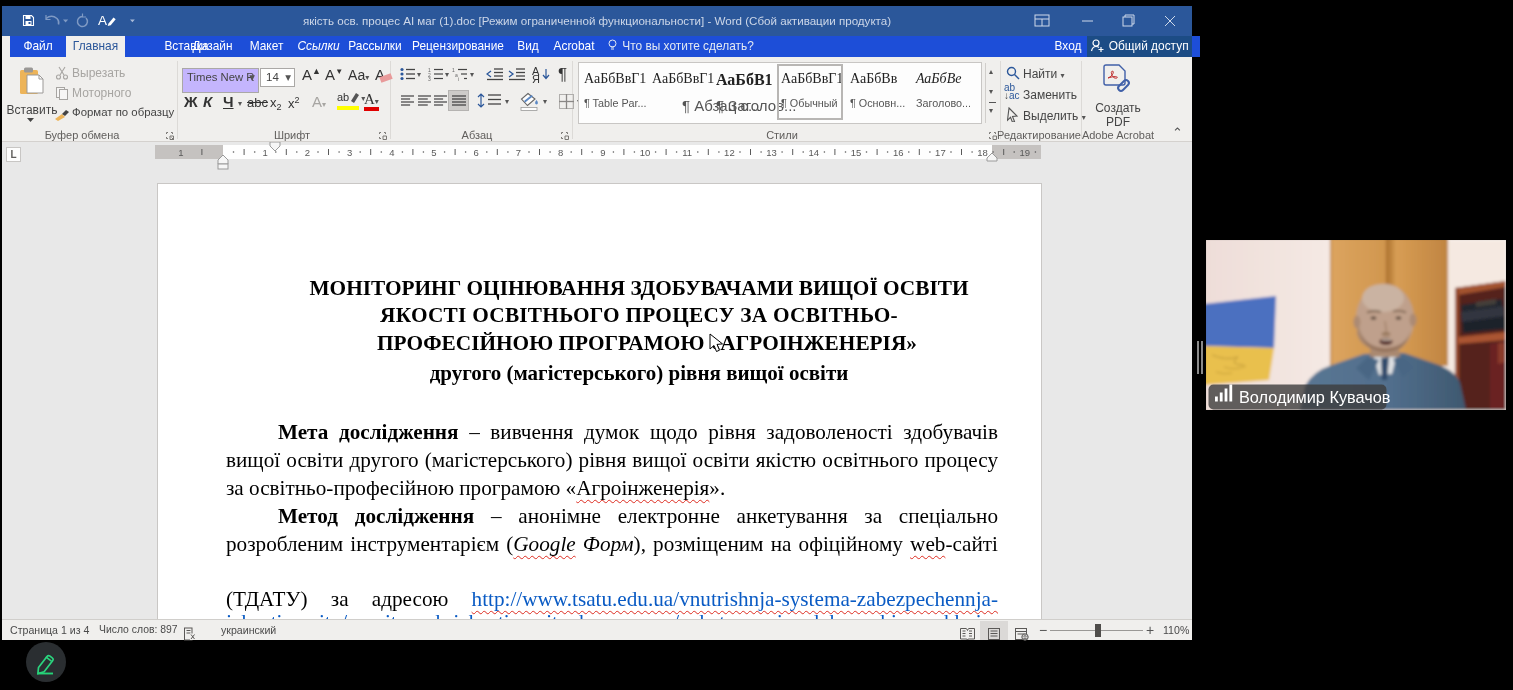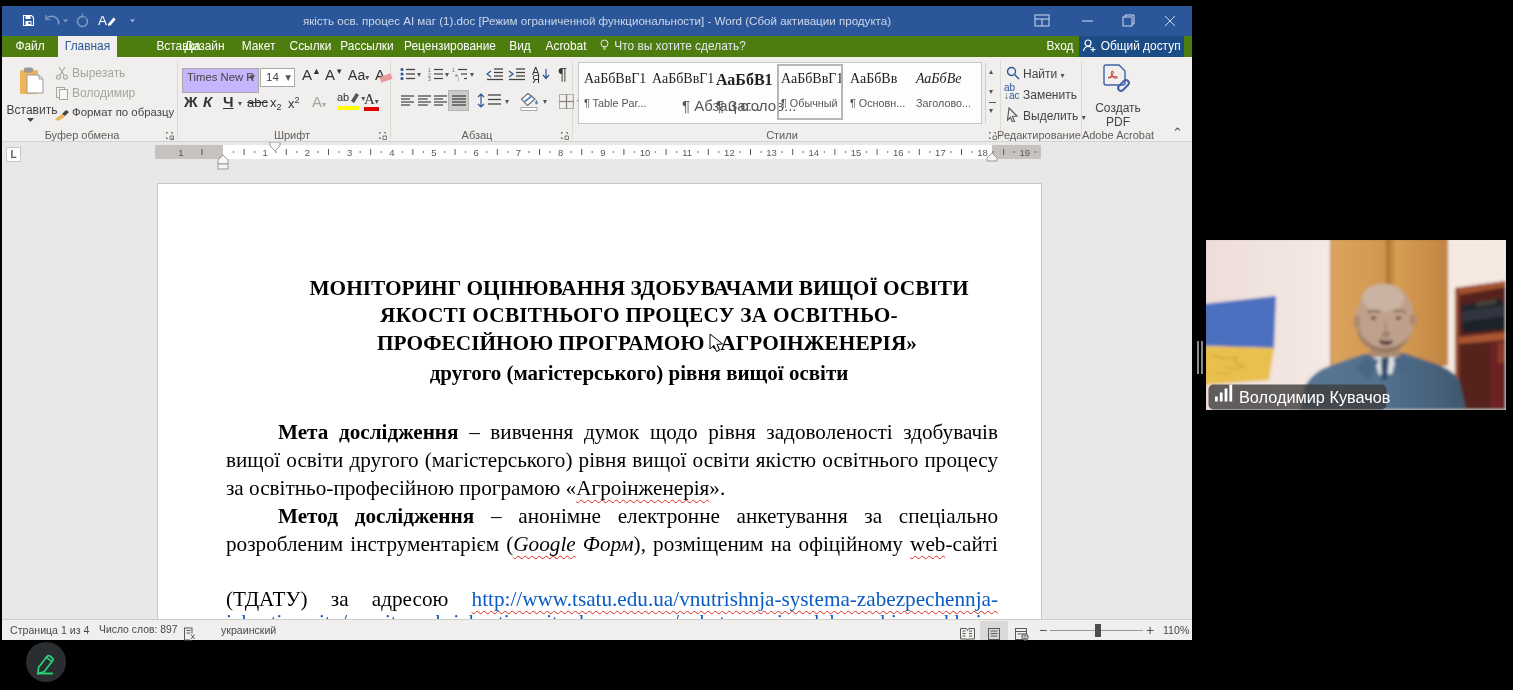--- a/index.html
+++ b/index.html
@@ -1,18 +1,18 @@
 <!DOCTYPE html>
 <html><head><meta charset="utf-8"><style>
 html,body{margin:0;padding:0;background:#000;width:1513px;height:690px;overflow:hidden}
 *{box-sizing:border-box}
 body{font-family:"Liberation Sans",sans-serif;-webkit-font-smoothing:antialiased}
 #win{position:absolute;left:2px;top:6px;width:1190px;height:634px;background:#f0efed}
 #tbar{position:absolute;left:0;top:0;width:100%;height:30px;background:#2b579a}
-#tabs{position:absolute;left:0;top:30px;width:100%;height:21px;background:#4d7c0f}
+#tabs{position:absolute;left:8px;top:30px;width:100%;height:21px;background:#1d4ed8}
 #ribbon{position:absolute;left:0;top:51px;width:100%;height:90px;background:#f0efed;border-bottom:1px solid #d4d1ce}
 #docarea{position:absolute;left:0;top:135px;width:100%;height:478px;background:#e8e8e8;overflow:hidden;border-top:1px solid #d4d1ce}
 #sbar{position:absolute;left:0;top:613px;width:100%;height:21px;background:#f0efed;border-top:1px solid #d0cecb;font-size:10.6px;color:#4a4a4a}
 .tab{position:absolute;top:0;height:21px;line-height:21px;color:#fff;font-size:11.9px;text-align:center}
 .qat{position:absolute;top:0;height:30px;color:#fff}
 .ttl{position:absolute;top:0;width:100%;text-align:center;line-height:30px;font-size:11.6px;color:#cdd7e8}
 .grplbl{position:absolute;font-size:11px;color:#605e5c;text-align:center}
 .sep{position:absolute;top:4px;height:78px;width:1px;background:#dcdad7}
 .rbtn{position:absolute;font-size:12px;color:#444}
 .gray{color:#a7a5a2}
@@ -58,21 +58,21 @@
           <path d="M 138 10 l 10 10 m 0 -10 l -10 10"></path>
         </g>
       </svg>
 </div>
 <div id="tabs">
 <div class="tab" style="left:0px;width:56px;">Файл</div>
 <div class="tab" style="left:56px;width:59px;background:#f0efed;color:#2b579a;">Главная</div>
 <div class="tab" style="left:115px;width:59px;margin-left:32px;">Вставка</div>
 <div class="tab" style="left:174px;width:57px;">Дизайн</div>
 <div class="tab" style="left:231px;width:51px;">Макет</div>
-<div class="tab" style="left:282px;width:53px;">Ссылки</div>
+<div class="tab" style="left:282px;width:53px;font-style:italic;">Ссылки</div>
 <div class="tab" style="left:335px;width:60px;">Рассылки</div>
 <div class="tab" style="left:399px;width:98px;">Рецензирование</div>
 <div class="tab" style="left:497px;width:42px;">Вид</div>
 <div class="tab" style="left:533px;width:62px;">Acrobat</div>
 <div class="tab" style="left:596px;width:160px;text-align:left;color:#e3e9f2"><svg width="13" height="14" viewBox="0 0 13 14" style="vertical-align:-2px">
           <g stroke="#e3e9f2" fill="none">
             <circle cx="6.5" cy="5.5" r="3.5"></circle>
             <path d="M 5 9 h 3 m -3 2 h 3"></path>
           </g>
         </svg> Что вы хотите сделать?</div>
@@ -108,21 +108,21 @@
           <circle cx="10.5" cy="11" r="2"></circle>
         </g>
       </svg>
 <div class="rbtn gray" style="left:70px;top:9px">Вырезать</div>
 <svg class="rbtn" style="left:53px;top:29px" width="14" height="14" viewBox="0 0 14 14">
         <g stroke="#a7a5a2" fill="#f7f6f5" stroke-width="1">
           <rect x="1.5" y="1.5" width="8" height="10"></rect>
           <rect x="4.5" y="3.5" width="8" height="10"></rect>
         </g>
       </svg>
-<div class="rbtn gray" style="left:70px;top:29px">Володимир</div>
+<div class="rbtn gray" style="left:70px;top:29px">Моторного</div>
 <svg class="rbtn" style="left:52px;top:49px" width="16" height="16" viewBox="0 0 16 16">
         <path d="M 1 13 l 7 -5 l 3 3 l -7 4 z" fill="#edb459"></path>
         <path d="M 8 8 l 4 -4 l 3 2 l -4 4 z" fill="#444"></path>
       </svg>
 <div class="rbtn" style="left:70px;top:49px;font-size:11.4px">Формат по образцу</div>
 <div class="grplbl" style="left:20px;top:72px;width:120px">Буфер обмена</div>
 <svg class="rbtn" style="left:163px;top:74px" width="10" height="10" viewBox="0 0 10 10">
         <g stroke="#7a7875" fill="none">
           <path d="M 1.5 3 v -1.5 h 1.5 m 3 0 h 1.5 v 1.5 m -6 3 v 1.5 h 1.5"></path>
           <path d="M 5 5 h 3.5 v 3.5 h -3.5 z M 8.5 8.5 l -2 -2 m 2 2 v -2 m 0 2 h -2" stroke-width="1"></path>

